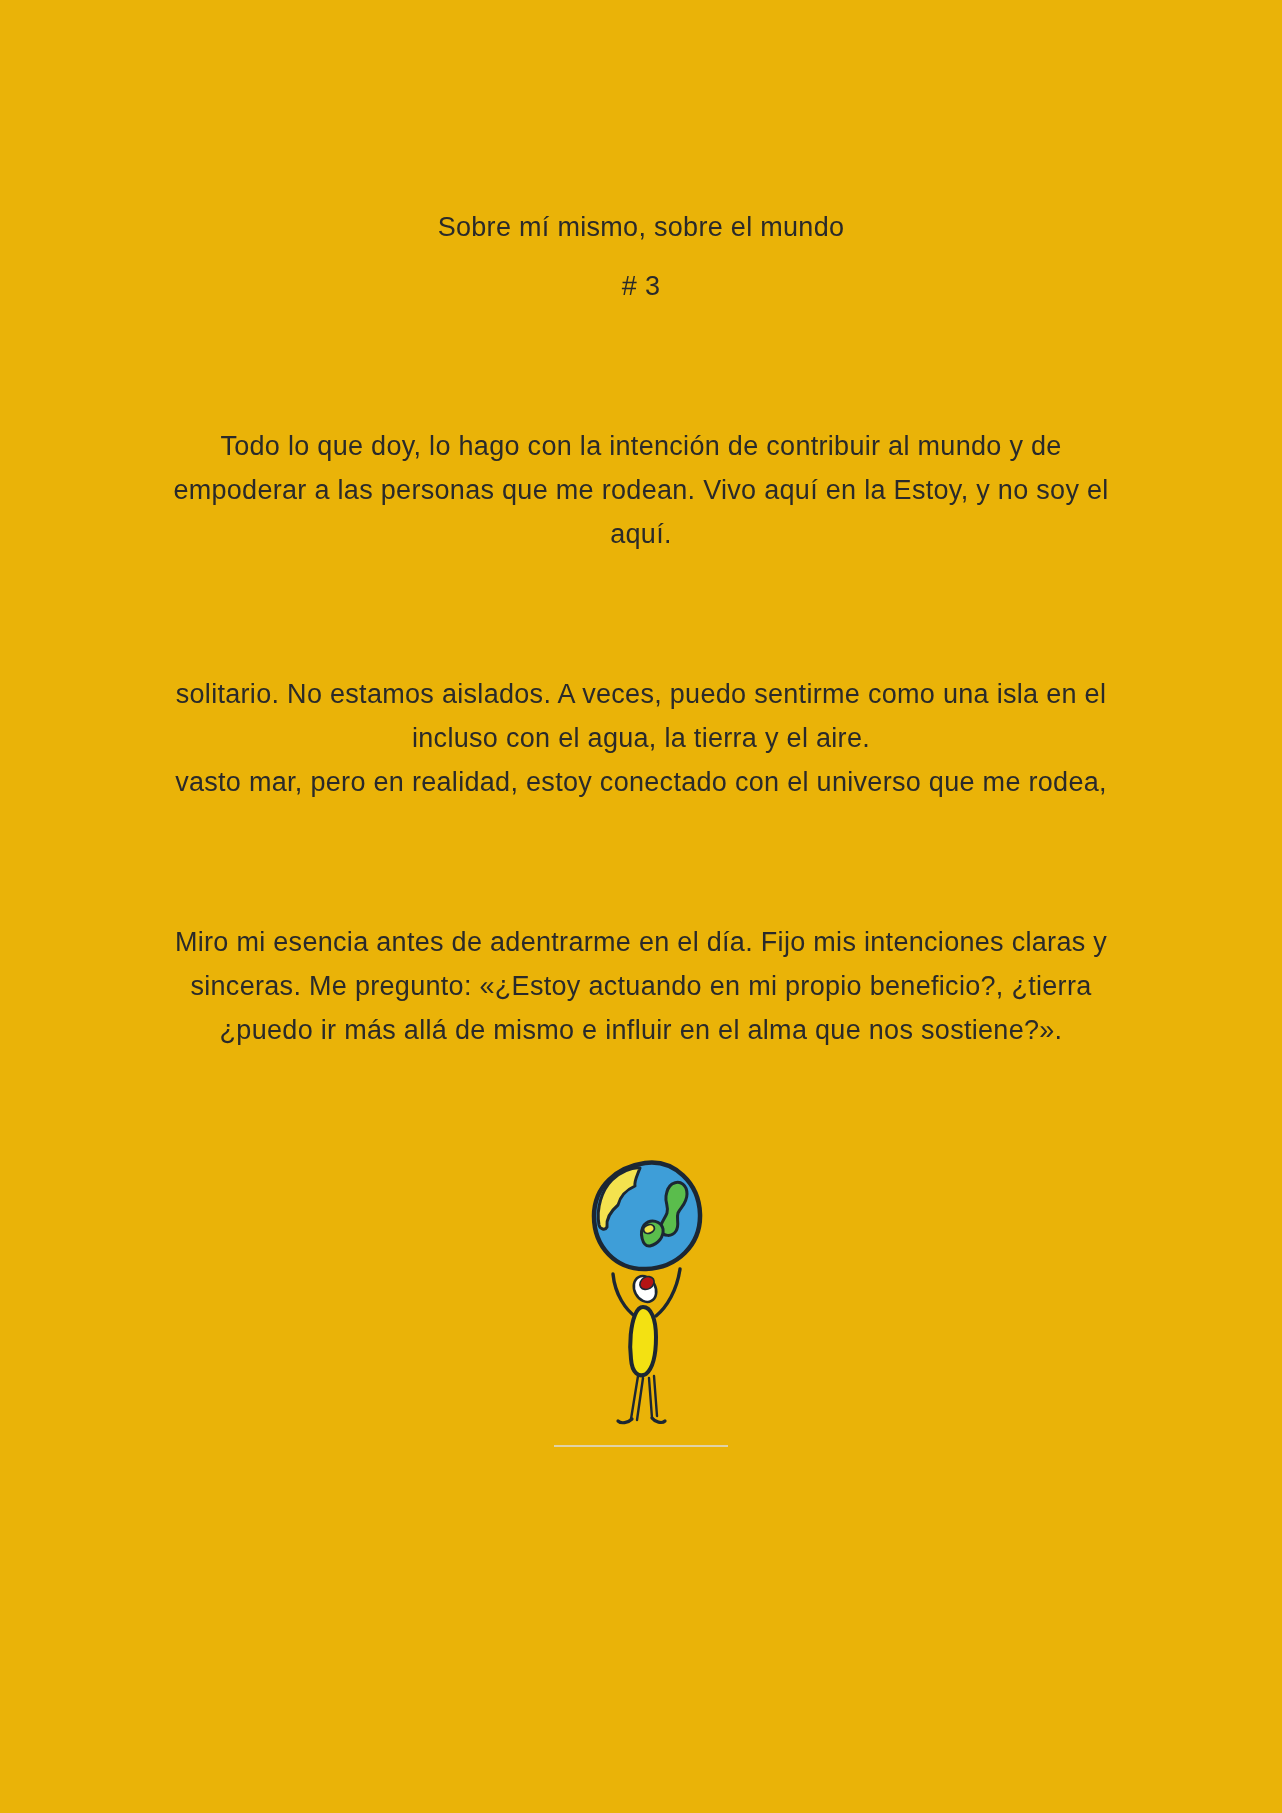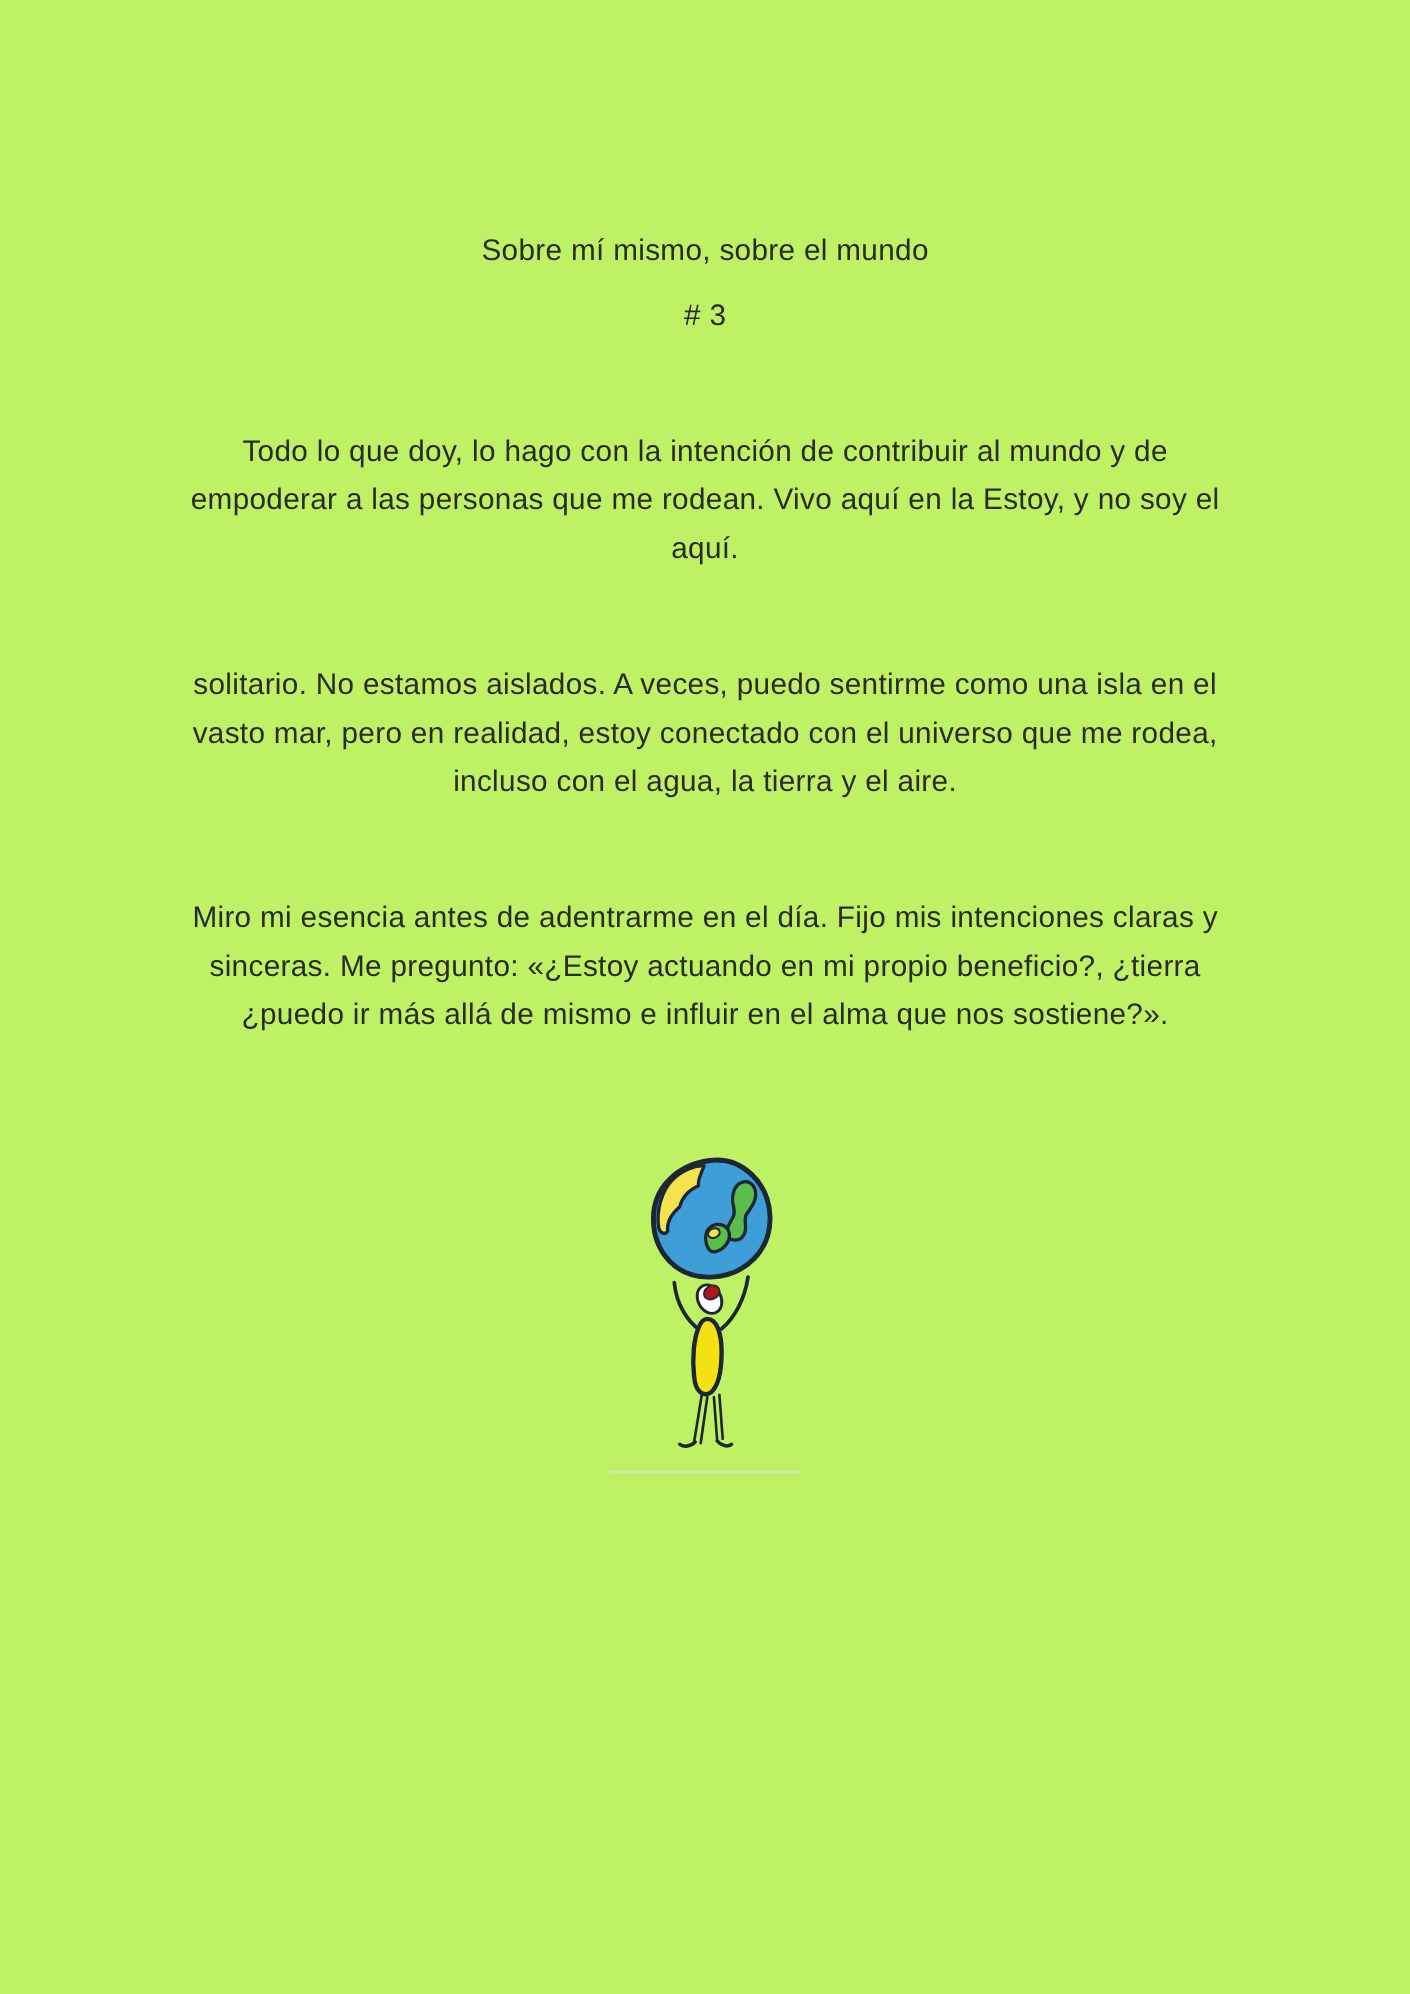--- a/index.html
+++ b/index.html
@@ -5,21 +5,21 @@
   html, body {
     margin: 0;
     padding: 0;
     background: #ffffff;
   }
   .page {
     position: relative;
     width: 1282px;
     height: 1813px;
     margin: 0 auto;
-    background: #bef264;
+    background: #eab308;
     box-sizing: border-box;
     padding-top: 205px;
     overflow: hidden;
     font-family: "Liberation Sans", "DejaVu Sans", sans-serif;
     color: #2a2a2a;
   }
   .doc-title,
   .page-number,
   .para-line {
     text-align: center;
@@ -27,21 +27,21 @@
     font-weight: 400;
     line-height: 44px;
     letter-spacing: 0.3px;
     white-space: nowrap;
     margin: 0;
   }
   .page-number {
     margin-top: 15px;
   }
   .paragraph {
-    margin-top: 80px;
+    margin-top: 116px;
   }
   .illustration {
     display: block;
     width: 210px;
     margin: 78px auto 0 auto;
   }
   .illustration svg {
     display: block;
   }
 </style>
@@ -55,22 +55,22 @@
   <div class="page-number"># 3</div>
 
   <div class="paragraph">
     <div class="para-line">Todo lo que doy, lo hago con la intención de contribuir al mundo y de</div>
     <div class="para-line">empoderar a las personas que me rodean. Vivo aquí en la Estoy, y no soy el</div>
     <div class="para-line">aquí.</div>
   </div>
 
   <div class="paragraph">
     <div class="para-line">solitario. No estamos aislados. A veces, puedo sentirme como una isla en el</div>
+    <div class="para-line">incluso con el agua, la tierra y el aire.</div>
     <div class="para-line">vasto mar, pero en realidad, estoy conectado con el universo que me rodea,</div>
-    <div class="para-line">incluso con el agua, la tierra y el aire.</div>
   </div>
 
   <div class="paragraph">
     <div class="para-line">Miro mi esencia antes de adentrarme en el día. Fijo mis intenciones claras y</div>
     <div class="para-line">sinceras. Me pregunto: «¿Estoy actuando en mi propio beneficio?, ¿tierra</div>
     <div class="para-line">¿puedo ir más allá de mismo e influir en el alma que nos sostiene?».</div>
   </div>
 
   <figure class="illustration">
     <svg width="210" height="330" viewBox="0 0 210 330" xmlns="http://www.w3.org/2000/svg">

